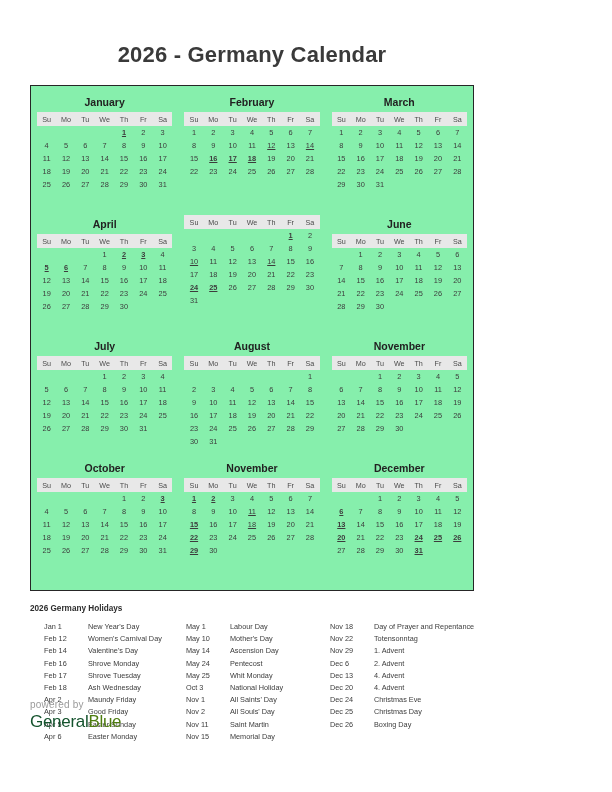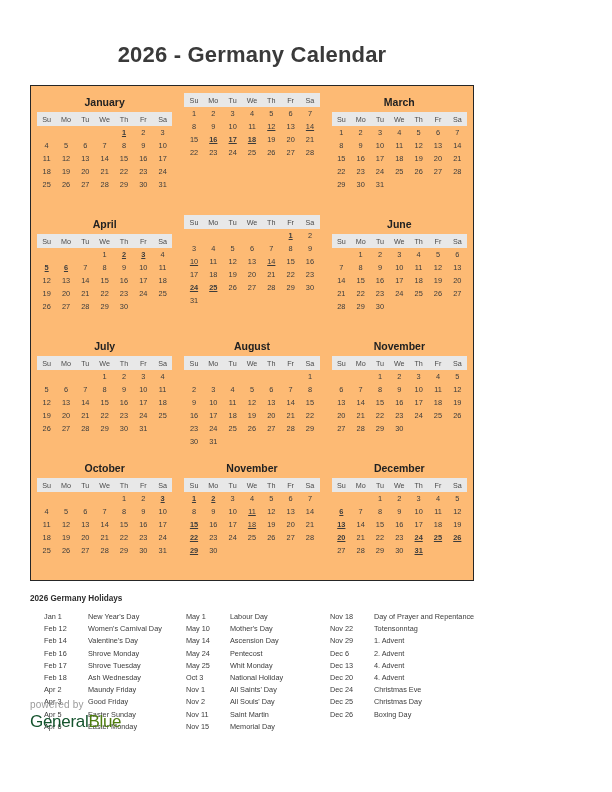--- a/index.html
+++ b/index.html
@@ -33,22 +33,22 @@
     margin: 0;
     padding-top: 42px;
     line-height: 26px;
   }
 
   
   #calendar-frame {
     margin: 17px 30px 0 30px;
     border: 1.3px solid #262626;
     box-sizing: border-box;
-    background: #fdba74;
-    padding: 4px 0 2px 0;
+    background: #86efac;
+    padding: 4px 0 12px 0;
   }
   .quarter-row {
     display: flex;
     width: 100%;
   }
   .month-block {
     flex: 1 1 0;
     padding: 3px 6px 8px 6px;
     box-sizing: border-box;
   }
@@ -228,20 +228,21 @@
                 <td class="empty">&nbsp;</td>
                 <td class="empty">&nbsp;</td>
                 <td class="empty">&nbsp;</td>
                 <td class="empty">&nbsp;</td>
                 <td class="empty">&nbsp;</td>
               </tr>
             </tbody>
           </table>
         </div>
         <div class="month-block">
+          <div class="month-name">February</div>
           <table class="month-table">
             <thead>
               <tr>
                 <th>Su</th>
                 <th>Mo</th>
                 <th>Tu</th>
                 <th>We</th>
                 <th>Th</th>
                 <th>Fr</th>
                 <th>Sa</th>

